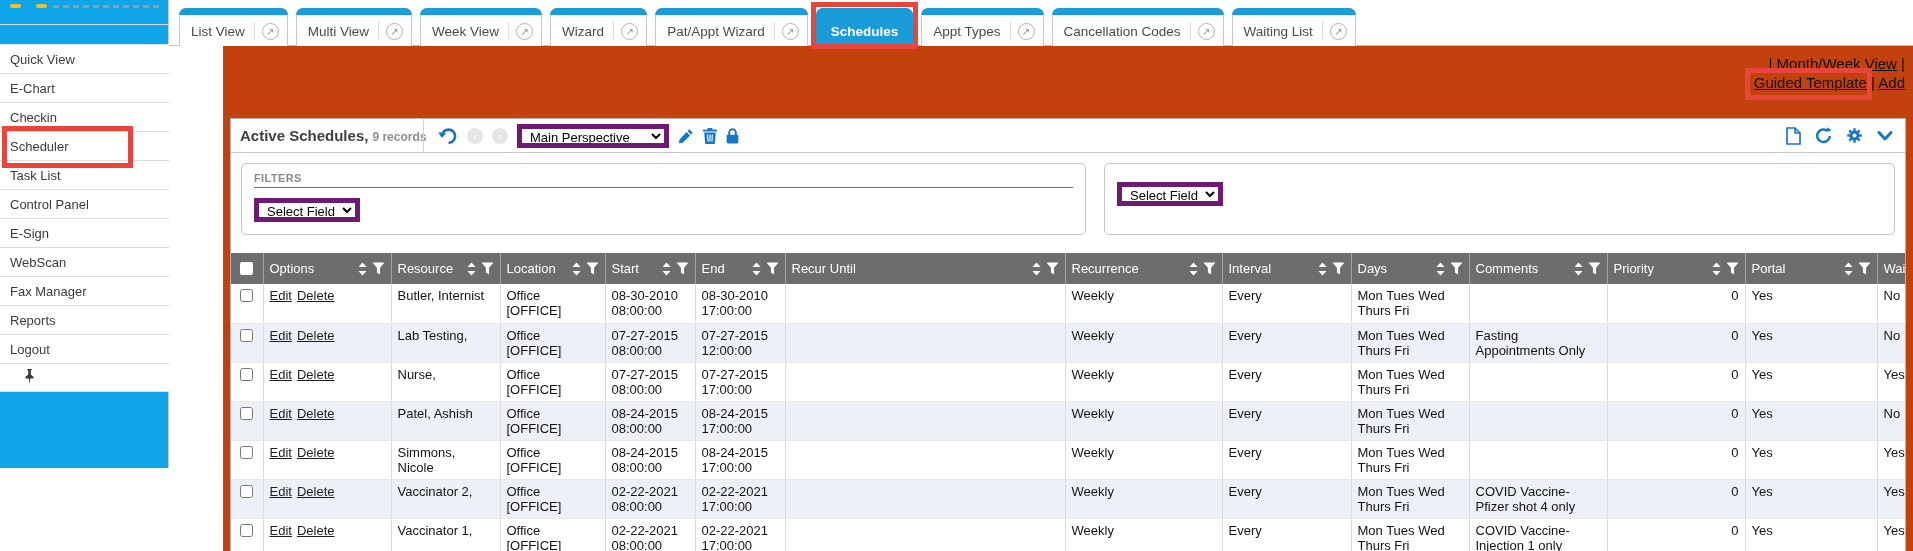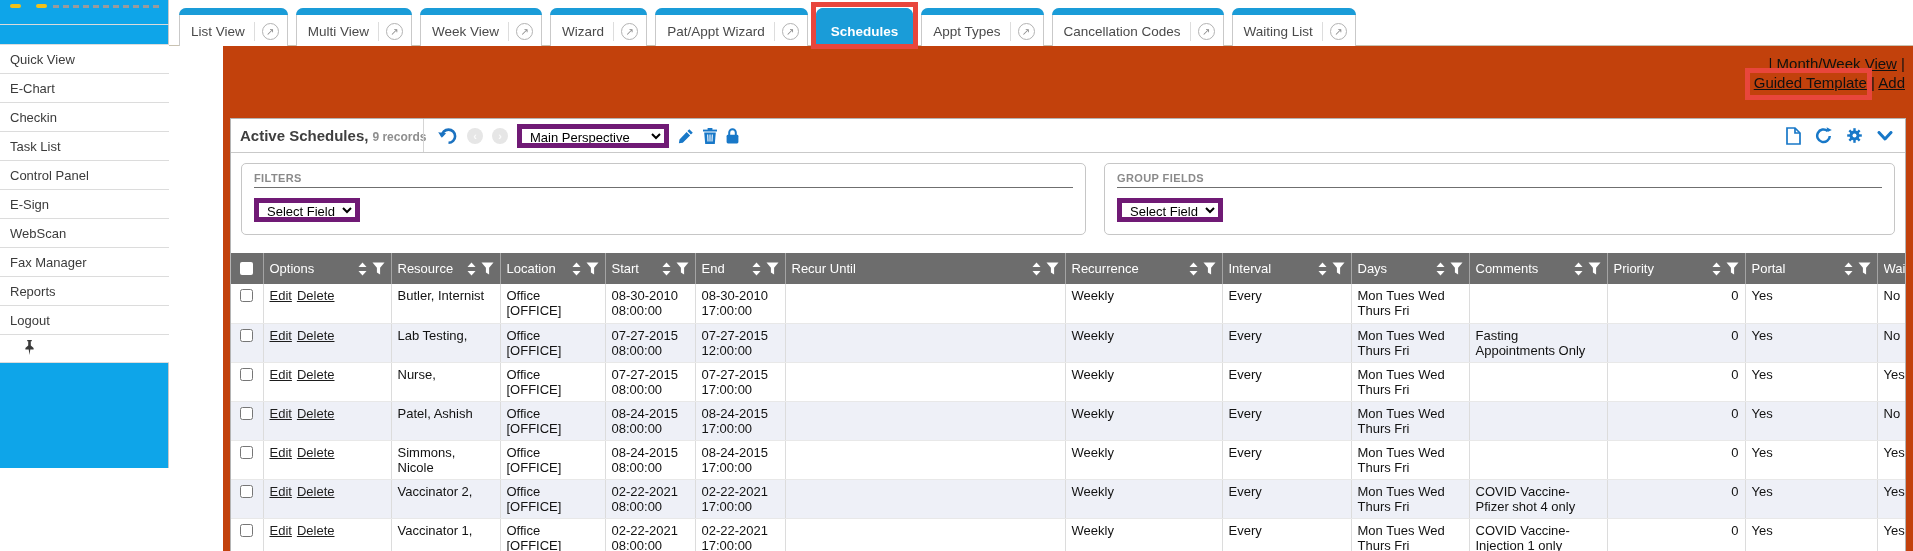--- a/index.html
+++ b/index.html
@@ -105,20 +105,24 @@
     <div class="side-hairline"></div>
     <div class="side-nav">
         <div class="side-item">
           <span>Quick View</span>
         </div>
         <div class="side-item">
           <span>E-Chart</span>
         </div>
         <div class="side-item">
           <span>Checkin</span>
+        </div>
+        <div class="side-item">
+          <span>Scheduler</span>
+          <span class="anno anno-sched"></span>
         </div>
         <div class="side-item">
           <span>Task List</span>
         </div>
         <div class="side-item">
           <span>Control Panel</span>
         </div>
         <div class="side-item">
           <span>E-Sign</span>
         </div>
@@ -286,21 +290,20 @@
       </div>
 
       <div class="fg-row">
         <div class="fg-box fg-filters">
           <div class="fg-label">FILTERS</div>
           <select>
             <option>Select Field</option>
           </select>
         </div>
         <div class="fg-box fg-group">
-          <div class="fg-label">GROUP FIELDS</div>
           <select>
             <option>Select Field</option>
           </select>
         </div>
       </div>
 
       <table class="grid">
         <colgroup>
             <col style="width: 32px;">
             <col style="width: 128px;">

